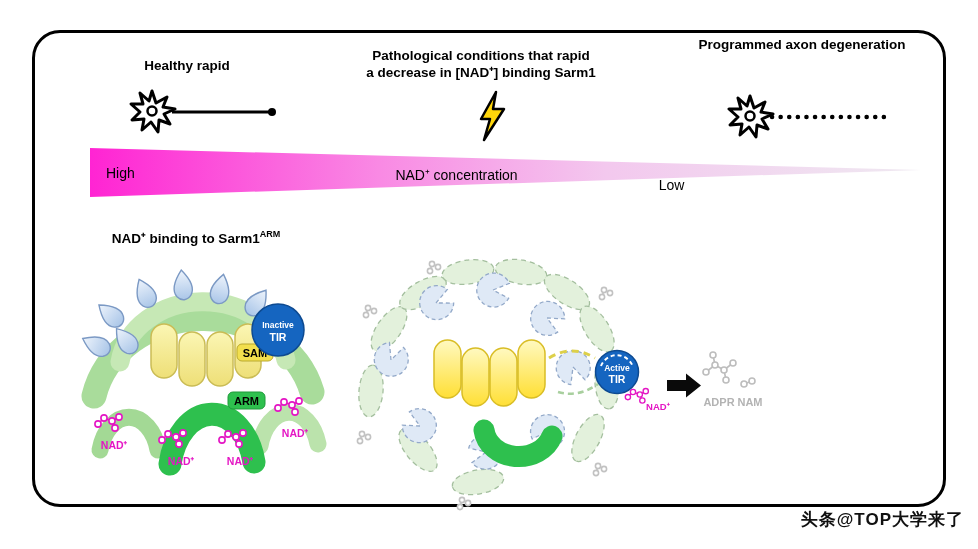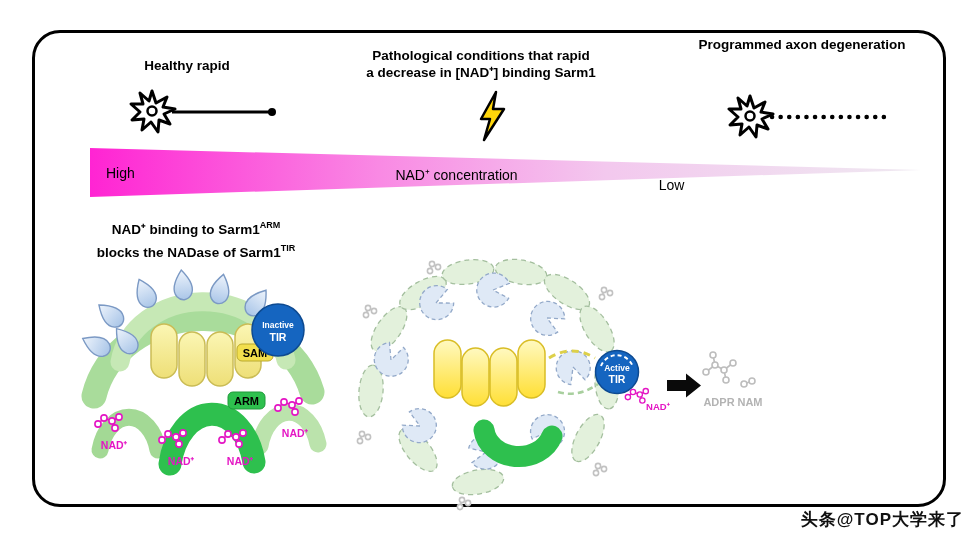--- a/index.html
+++ b/index.html
@@ -4,21 +4,21 @@
 <style>
   html,body{margin:0;padding:0;background:#fff;}
   .fig{position:relative;width:978px;height:549px;background:#fff;overflow:hidden;
        font-family:"Liberation Sans",sans-serif;}
   .frame{position:absolute;left:32px;top:30px;width:914px;height:477px;
          box-sizing:border-box;border:3.5px solid #000;border-radius:28px;background:transparent;}
   .gfx{position:absolute;left:0;top:0;}
   .txt{position:absolute;color:#000;font-weight:bold;text-align:center;
        transform:translateX(-50%);white-space:nowrap;}
   .toplabel{font-size:13.5px;line-height:17px;}
-  .heading{font-size:13.5px;line-height:18px;}
+  .heading{font-size:13.5px;line-height:18px;margin-top:9px;}
   sup{font-size:9px;}
   .wedge-label{position:absolute;font-weight:normal;font-size:14px;color:#000;white-space:nowrap;}
   .centered{transform:translateX(-50%);padding-left:43px;}
   .watermark{position:absolute;right:14px;top:508px;font-size:17px;font-weight:bold;
              color:#101010;letter-spacing:1px;white-space:nowrap;}
   
   svg text{font-family:"Liberation Sans",sans-serif;font-weight:700;text-anchor:middle;}
   .green-arc{fill:none;stroke-linecap:round;}
   .drop{fill:url(#dropGrad);stroke:#7b99c4;stroke-width:1.4;}
   .pacman{fill:#dfe9f6;stroke:#93a9c9;stroke-width:1.3;stroke-dasharray:4 3;}
@@ -216,19 +216,18 @@
   <div class="txt toplabel" style="left:802px;top:36px">
     <div>Programmed axon degeneration</div>
   </div>
 
   <div class="wedge-label" style="left:106px;top:165px">High</div>
   <div class="wedge-label centered" style="left:435px;top:165px">NAD⁺ concentration</div>
   <div class="wedge-label centered" style="left:650px;top:177px">Low</div>
 
   <div class="txt heading" style="left:196px;top:216px">
     <div><span>NAD⁺ binding to Sarm1</span><sup>ARM</sup></div>
-    <div><span>blocks the NADase of Sarm1</span><sup>TIR</sup></div>
   </div>
 
 
   <div class="watermark">头条@TOP大学来了</div>
 
 </div>
 
 </body></html>

